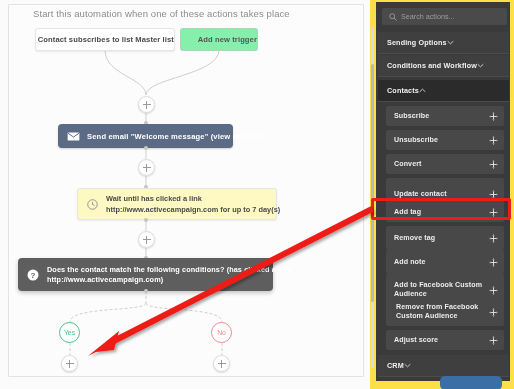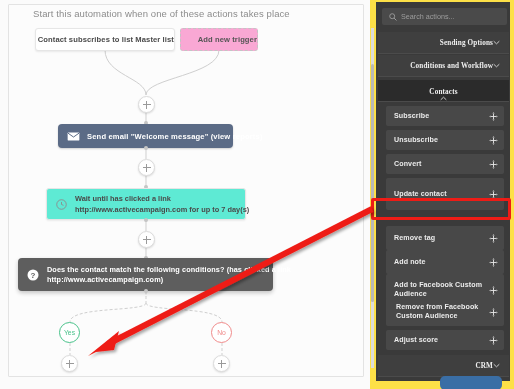--- a/index.html
+++ b/index.html
@@ -66,21 +66,21 @@
     font-size: 7.6px;
     font-weight: bold;
     color: #4a4a4a;
     letter-spacing: .1px;
     box-sizing: border-box;
     text-align: center;
   }
   .trigger-card.dashed {
     border: 1px dashed #c4c4c4;
     box-shadow: none;
-    background: #f9a8d4;
+    background: #86efac;
     color: #555;
   }
 
   .email-card {
     position: absolute;
     background: #5b6b86;
     border-radius: 4px;
     display: flex;
     align-items: center;
     padding: 0 9px;
@@ -95,28 +95,29 @@
     white-space: nowrap;
   }
   .env-ic {
     width: 13px; height: 9px;
     margin-right: 7px;
     flex: 0 0 auto;
   }
 
   .wait-card {
     position: absolute;
-    background: #5eead4;
+    background: #fef9c3;
     border: 1px solid #e6e6e6;
     border-radius: 3px;
     box-shadow: 0 1px 2px rgba(0,0,0,.07);
     display: flex;
     align-items: center;
     padding: 0 9px;
     box-sizing: border-box;
+    margin-left: 31px;
   }
   .clock-ic { width: 11px; height: 11px; margin-right: 8px; flex: 0 0 auto; }
   .wait-lines { display: flex; flex-direction: column; gap: 1.5px; }
   .wait-lines .l1 {
     font-size: 7.4px; font-weight: bold; color: #4a4a4a; white-space: nowrap;
   }
   .wait-lines .l2 {
     font-size: 7.4px; font-weight: bold; color: #4a4a4a; white-space: nowrap;
   }
 
@@ -206,28 +207,27 @@
   .search-box .s-ic { width: 8px; height: 8px; margin-right: 4px; flex:0 0 auto;}
   .search-box .ph { font-size: 7.2px; color: #9d9d9d; }
 
   .group-row {
     position: absolute;
     left: 8px;
     width: 131px;
     height: 22px;
     display: flex;
     align-items: center;
-    justify-content: flex-end;
+    justify-content: flex-start;
     padding: 0 9px 0 9px;
     box-sizing: border-box;
     border-bottom: 1px solid #4b4b4b;
-    font-family: Liberation Serif, serif;
   }
   .group-row.collapsed { background: #3f3f3f; }
-  .group-row.expanded  { background: #2b2b2b; flex-direction: column; }
+  .group-row.expanded  { background: #2b2b2b; }
   .group-row .g-lbl {
     font-size: 7.2px; font-weight: bold; color: #f0f0f0; letter-spacing: .15px;
     white-space: nowrap;
   }
   .chev { width: 7px; height: 5px; flex: 0 0 auto; }
 
   .action-row {
     position: absolute;
     left: 16px;
     width: 118px;
@@ -448,20 +448,28 @@
 
     <div class="action-row" style="top:178px; height:32px;">
       <span class="a-lbl">Update contact</span>
       <svg class="move-ic" viewBox="0 0 10 10">
         <path d="M5,0.4 L6.2,1.8 L3.8,1.8 Z M5,9.6 L6.2,8.2 L3.8,8.2 Z M0.4,5 L1.8,3.8 L1.8,6.2 Z M9.6,5 L8.2,3.8 L8.2,6.2 Z" fill="#e8e8e8"></path>
         <rect x="4.5" y="2.2" width="1" height="5.6" fill="#e8e8e8"></rect>
         <rect x="2.2" y="4.5" width="5.6" height="1" fill="#e8e8e8"></rect>
       </svg>
     </div>
 
+    <div class="action-row" style="top:202px; height:20px;">
+      <span class="a-lbl">Add tag</span>
+      <svg class="move-ic" viewBox="0 0 10 10">
+        <path d="M5,0.4 L6.2,1.8 L3.8,1.8 Z M5,9.6 L6.2,8.2 L3.8,8.2 Z M0.4,5 L1.8,3.8 L1.8,6.2 Z M9.6,5 L8.2,3.8 L8.2,6.2 Z" fill="#e8e8e8"></path>
+        <rect x="4.5" y="2.2" width="1" height="5.6" fill="#e8e8e8"></rect>
+        <rect x="2.2" y="4.5" width="5.6" height="1" fill="#e8e8e8"></rect>
+      </svg>
+    </div>
 
     <div class="action-row" style="top:226px; height:24px;">
       <span class="a-lbl">Remove tag</span>
       <svg class="move-ic" viewBox="0 0 10 10">
         <path d="M5,0.4 L6.2,1.8 L3.8,1.8 Z M5,9.6 L6.2,8.2 L3.8,8.2 Z M0.4,5 L1.8,3.8 L1.8,6.2 Z M9.6,5 L8.2,3.8 L8.2,6.2 Z" fill="#e8e8e8"></path>
         <rect x="4.5" y="2.2" width="1" height="5.6" fill="#e8e8e8"></rect>
         <rect x="2.2" y="4.5" width="5.6" height="1" fill="#e8e8e8"></rect>
       </svg>
     </div>
 

